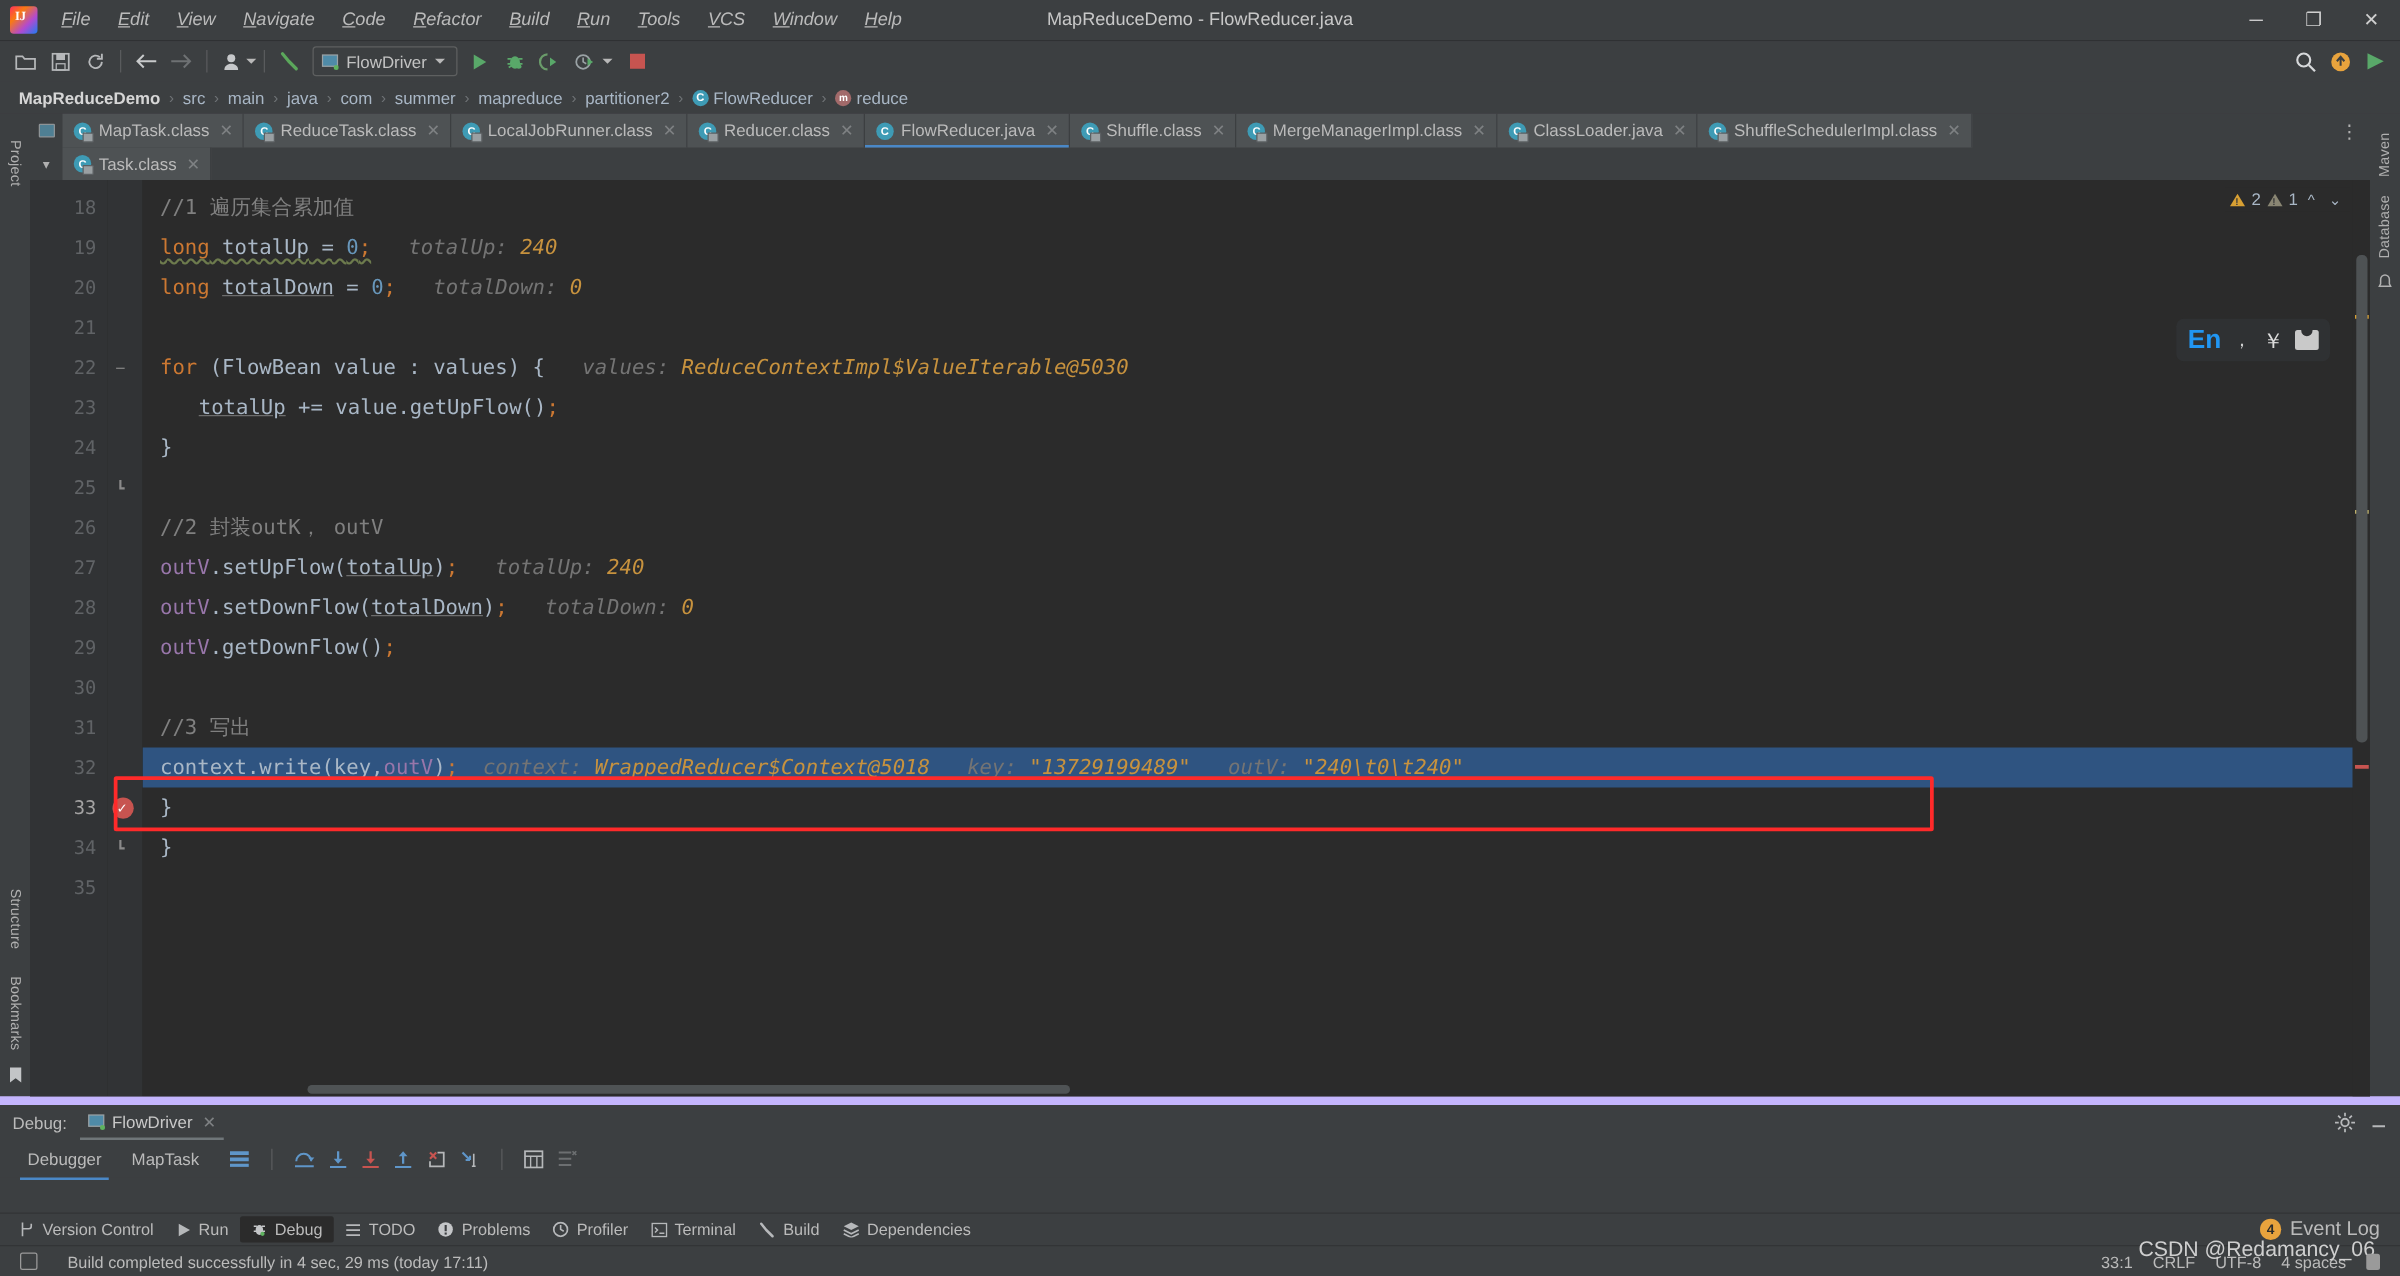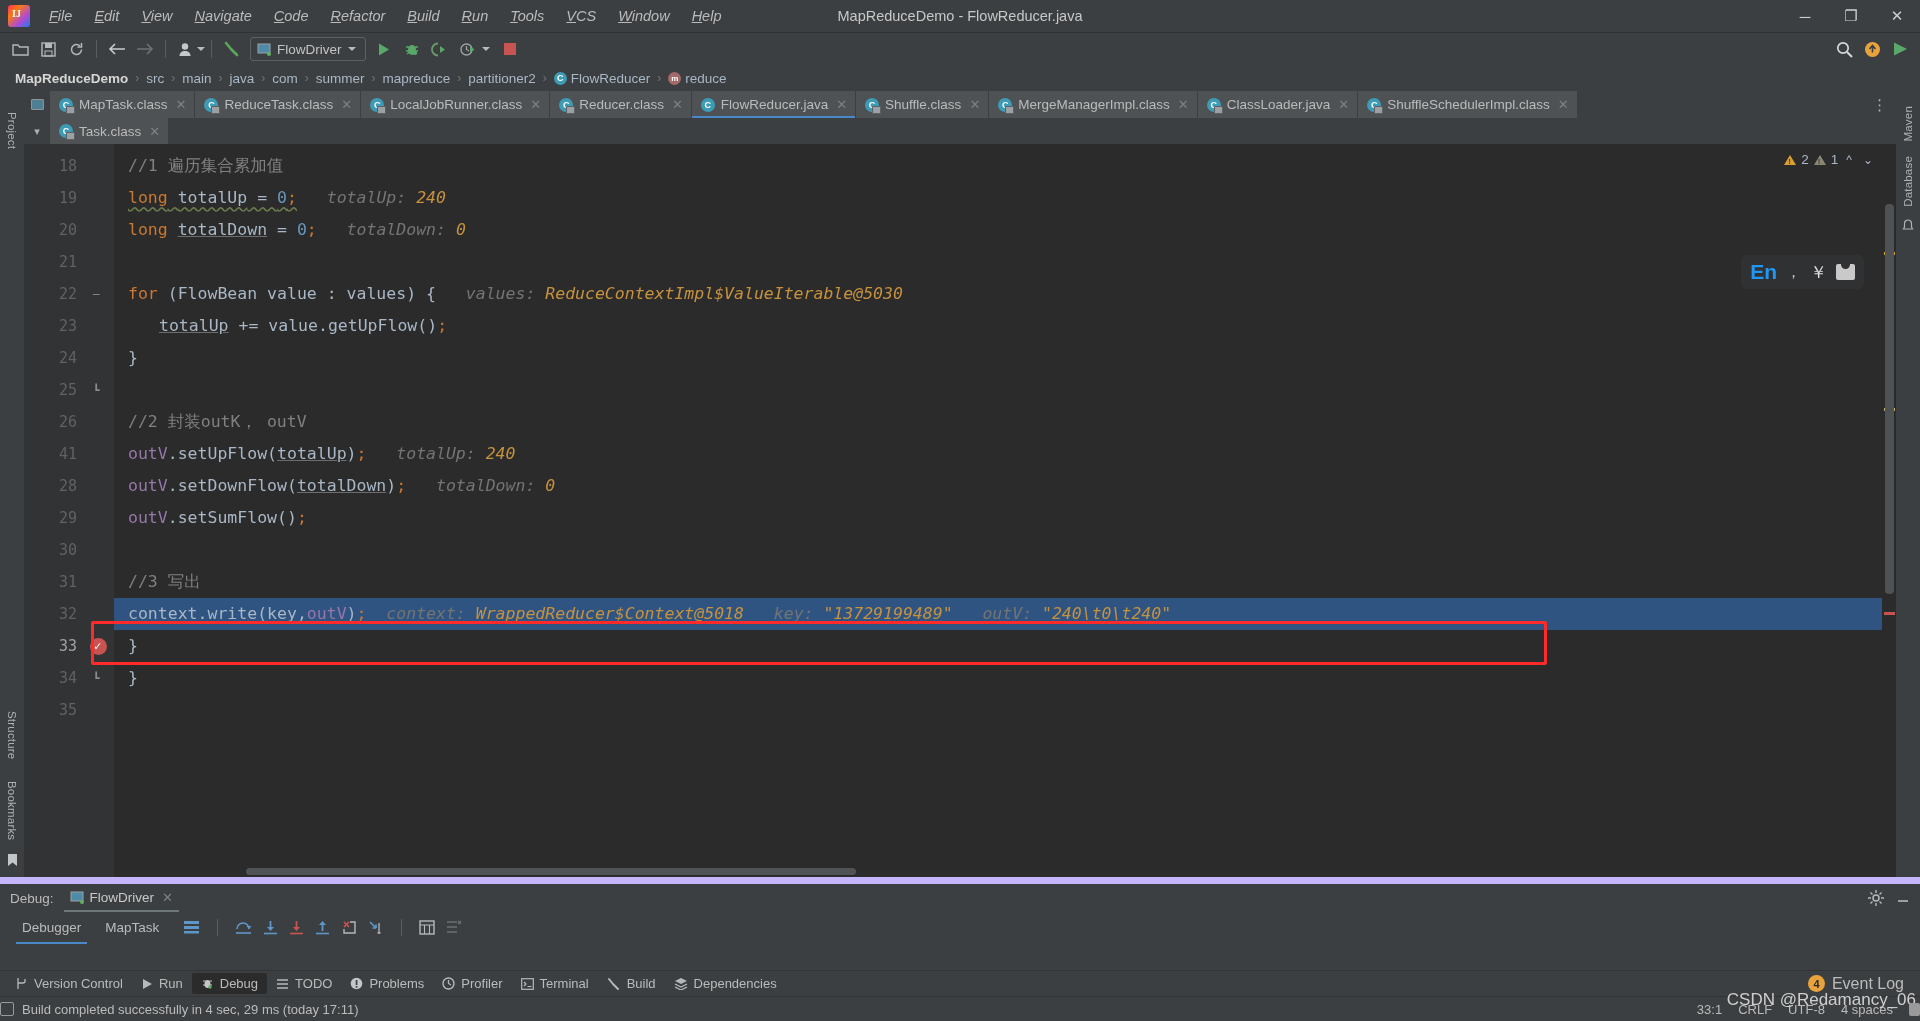--- a/index.html
+++ b/index.html
@@ -124,21 +124,21 @@
   .dbg-sep{width:1px;height:17px;background:#5a5c5e;margin:0 6px;}
 
   
   .twbar{height:26px;background:#3c3f41;display:flex;align-items:center;padding:0 6px;flex:0 0 26px;border-top:1px solid #323436;}
   .twitem{display:flex;align-items:center;gap:6px;font-size:13px;color:#bbbbbb;padding:3px 9px;border-radius:2px;}
   .twitem.active{background:#2b2b2b;}
   .tw-right{margin-left:auto;display:flex;align-items:center;gap:7px;padding-right:10px;}
   .badge{width:17px;height:17px;border-radius:50%;background:#e8a33d;color:#2b2b2b;font-size:11px;font-weight:bold;display:flex;align-items:center;justify-content:center;}
 
   
-  .statusbar{height:25px;background:#3c3f41;display:flex;align-items:center;padding:0 0;flex:0 0 25px;font-size:13px;color:#bbbbbb;gap:8px;border-top:1px solid #323436;}
+  .statusbar{height:25px;background:#3c3f41;display:flex;align-items:center;padding:0 16px;flex:0 0 25px;font-size:13px;color:#bbbbbb;gap:24px;border-top:1px solid #323436;}
   .sb-icon{width:14px;height:14px;border:1px solid #9a9a9a;border-radius:2px;}
   .sb-right{margin-left:auto;display:flex;align-items:center;gap:16px;position:relative;}
   .watermark{position:absolute;right:4px;top:-12px;font-size:17px;color:#dcdcdc;opacity:.92;white-space:nowrap;pointer-events:none;}
   .lock-ico{width:11px;height:13px;background:#9a9a9a;border-radius:2px;position:relative;}
 
   svg{display:block;}
 </style>
 </head>
 <body>
 
@@ -404,21 +404,21 @@
         <div class="gutter" id="gutter-host">
             <div class="ln">18</div>
             <div class="ln">19</div>
             <div class="ln">20</div>
             <div class="ln">21</div>
             <div class="ln">22</div>
             <div class="ln">23</div>
             <div class="ln">24</div>
             <div class="ln">25</div>
             <div class="ln">26</div>
-            <div class="ln">41</div>
+            <div class="ln">27</div>
             <div class="ln">28</div>
             <div class="ln">29</div>
             <div class="ln">30</div>
             <div class="ln">31</div>
             <div class="ln">32</div>
             <div class="ln sel">33</div>
             <div class="ln">34</div>
             <div class="ln">35</div>
           </div>
         <div class="marker-col" id="marker-host">
@@ -455,21 +455,21 @@
             <div class="code-line"><span style="display:inline-block;width:0px"></span><span class="kw wavy">long</span><span class="wavy"> </span><span class="var-u wavy">totalUp</span><span class="wavy"> = </span><span class="num wavy">0</span><span class="kw wavy">;</span><span class="">   </span><span class="hint">totalUp: </span><span class="hintval">240</span></div>
             <div class="code-line"><span style="display:inline-block;width:0px"></span><span class="kw">long</span><span class=""> </span><span class="var-u">totalDown</span><span class=""> = </span><span class="num">0</span><span class="kw">;</span><span class="">   </span><span class="hint">totalDown: </span><span class="hintval">0</span></div>
             <div class="code-line"><span style="display:inline-block;width:0px"></span></div>
             <div class="code-line"><span style="display:inline-block;width:0px"></span><span class="kw">for</span><span class=""> (FlowBean value : values) {</span><span class="">   </span><span class="hint">values: </span><span class="hintval">ReduceContextImpl$ValueIterable@5030</span></div>
             <div class="code-line"><span style="display:inline-block;width:31px"></span><span class="var-u">totalUp</span><span class=""> += value.getUpFlow()</span><span class="kw">;</span></div>
             <div class="code-line"><span style="display:inline-block;width:0px"></span><span class="">}</span></div>
             <div class="code-line"><span style="display:inline-block;width:0px"></span></div>
             <div class="code-line"><span style="display:inline-block;width:0px"></span><span class="cmt">//2 封装outK， outV</span></div>
             <div class="code-line"><span style="display:inline-block;width:0px"></span><span class="fld">outV</span><span class="">.setUpFlow(</span><span class="var-u">totalUp</span><span class="">)</span><span class="kw">;</span><span class="">   </span><span class="hint">totalUp: </span><span class="hintval">240</span></div>
             <div class="code-line"><span style="display:inline-block;width:0px"></span><span class="fld">outV</span><span class="">.setDownFlow(</span><span class="var-u">totalDown</span><span class="">)</span><span class="kw">;</span><span class="">   </span><span class="hint">totalDown: </span><span class="hintval">0</span></div>
-            <div class="code-line"><span style="display:inline-block;width:0px"></span><span class="fld">outV</span><span class="">.setSumFlow()</span><span class="kw">;</span></div>
+            <div class="code-line"><span style="display:inline-block;width:0px"></span><span class="fld">outV</span><span class="">.getDownFlow()</span><span class="kw">;</span></div>
             <div class="code-line"><span style="display:inline-block;width:0px"></span></div>
             <div class="code-line"><span style="display:inline-block;width:0px"></span><span class="cmt">//3 写出</span></div>
             <div class="code-line hl-row"><span style="display:inline-block;width:0px"></span><span class="">context</span><span class="">.write(key,</span><span class="fld">outV</span><span class="">)</span><span class="kw">;</span><span class="">  </span><span class="hint">context: </span><span class="hintval">WrappedReducer$Context@5018</span><span class="">   </span><span class="hint">key: </span><span class="hintval">"13729199489"</span><span class="">   </span><span class="hint">outV: </span><span class="hintval">"240\t0\t240"</span></div>
             <div class="code-line"><span style="display:inline-block;width:0px"></span><span class="">}</span></div>
             <div class="code-line"><span style="display:inline-block;width:0px"></span><span class="">}</span></div>
           </div>
 
         <div class="inspect-widget">
           <span class="warn-tri"></span>
           <span class="wcount">2</span>

